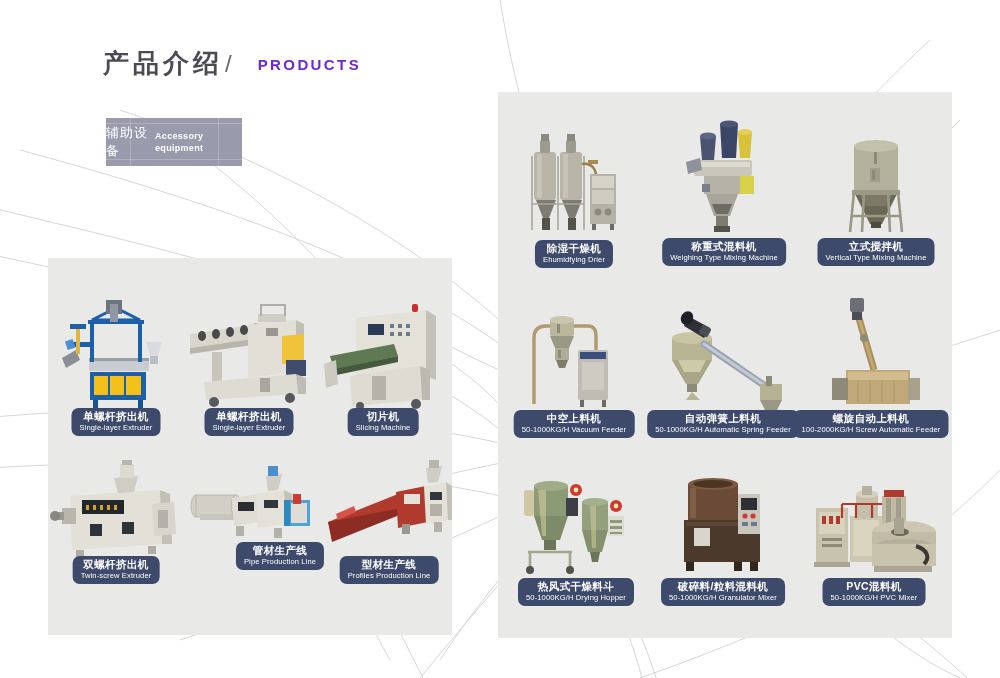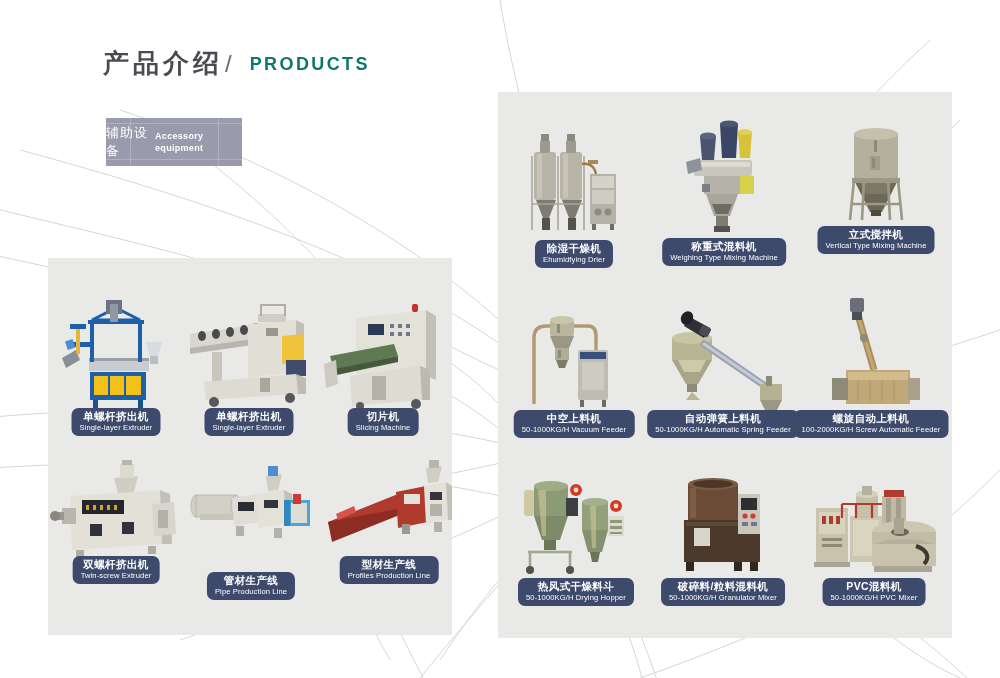--- a/index.html
+++ b/index.html
@@ -39,25 +39,25 @@
     color: #4a4a52;
     font-weight: 700;
   }
   .title-slash {
     font-size: 24px;
     color: #6a6a74;
     margin: 0 2px 0 2px;
     font-weight: 300;
   }
   .title-en {
-    font-size: 18px;
+    font-size: 15px;
     letter-spacing: 2.4px;
-    color: #0f766e;
+    color: #6d28d9;
     font-weight: 700;
-    margin-left: 16px;
+    margin-left: 24px;
     position: relative;
     top: -2px;
   }
 
   
   .category-box {
     position: absolute;
     left: 106px;
     top: 118px;
     width: 136px;
@@ -343,21 +343,21 @@
     <rect x="76" y="40" width="14" height="8" fill="#33363c"></rect>
     <polygon points="78,16 94,14 90,30 80,31" fill="#cfcdc4"></polygon>
     <rect x="80" y="6" width="10" height="10" fill="#4a8fd0"></rect>
     <rect x="100" y="40" width="22" height="26" fill="#3d9bd6" opacity="0.9"></rect>
     <rect x="103" y="43" width="16" height="20" fill="#e0ddd4"></rect>
     <rect x="105" y="34" width="8" height="10" fill="#cf3b32"></rect>
     <rect x="96" y="40" width="6" height="26" fill="#2f87bd"></rect>
     <rect x="48" y="66" width="8" height="10" fill="#b4b1a8"></rect>
     <rect x="86" y="68" width="8" height="10" fill="#b4b1a8"></rect>
   </svg>
-  <div class="badge" style="top:112px;">
+  <div class="badge" style="top:82px;margin-left:29px;">
     <span class="b-cn">管材生产线</span>
     <span class="b-en">Pipe Production Line</span>
   </div>
 </div>
 
 <div class="product" style="left:326px; top:460px; width:126px; height:130px;">
   <svg class="product-img" width="126" height="100" viewBox="0 0 126 100">
     <polygon points="2,62 72,34 76,48 6,76" fill="#b03a2e"></polygon>
     <polygon points="2,62 76,48 76,54 6,82" fill="#8d2c22"></polygon>
     <polygon points="10,54 28,46 30,52 12,60" fill="#d7524a"></polygon>
@@ -432,21 +432,21 @@
     <rect x="30" y="98" width="12" height="10" fill="#7e7b72"></rect>
     <rect x="28" y="108" width="16" height="6" fill="#55524b"></rect>
     <rect x="16" y="66" width="8" height="8" fill="#7b7f8a"></rect>
   </svg>
   <div class="badge" style="top:120px;">
     <span class="b-cn">称重式混料机</span>
     <span class="b-en">Weighing Type Mixing Machine</span>
   </div>
 </div>
 
-<div class="product" style="left:838px; top:116px; width:76px; height:142px;">
+<div class="product" style="left:838px; top:128px; width:76px; height:142px;">
   <svg class="product-img" width="76" height="112" viewBox="0 0 76 112">
     <rect x="16" y="18" width="44" height="46" fill="#b3b09c"></rect>
     <ellipse cx="38" cy="18" rx="22" ry="6" fill="#c3c0ac"></ellipse>
     <rect x="36" y="24" width="3" height="12" fill="#8d8a78"></rect>
     <rect x="32" y="40" width="10" height="14" fill="#a09d8b"></rect>
     <rect x="34" y="42" width="3" height="10" fill="#8d8a78"></rect>
     <polygon points="16,64 60,64 44,96 32,96" fill="#6b6855"></polygon>
     <polygon points="20,64 56,64 48,78 28,78" fill="#7c7966"></polygon>
     <rect x="14" y="62" width="48" height="5" fill="#9b9886"></rect>
     <g stroke="#9b9886" stroke-width="2.6" fill="none">

